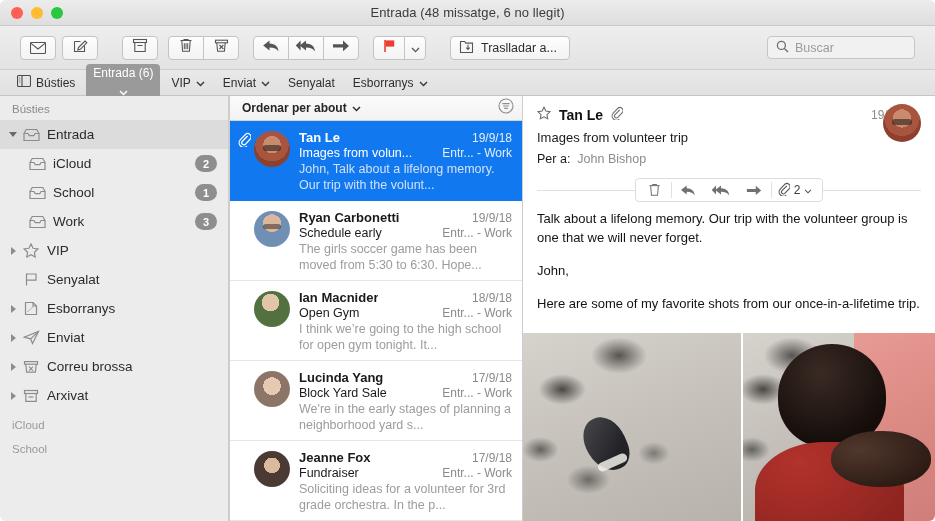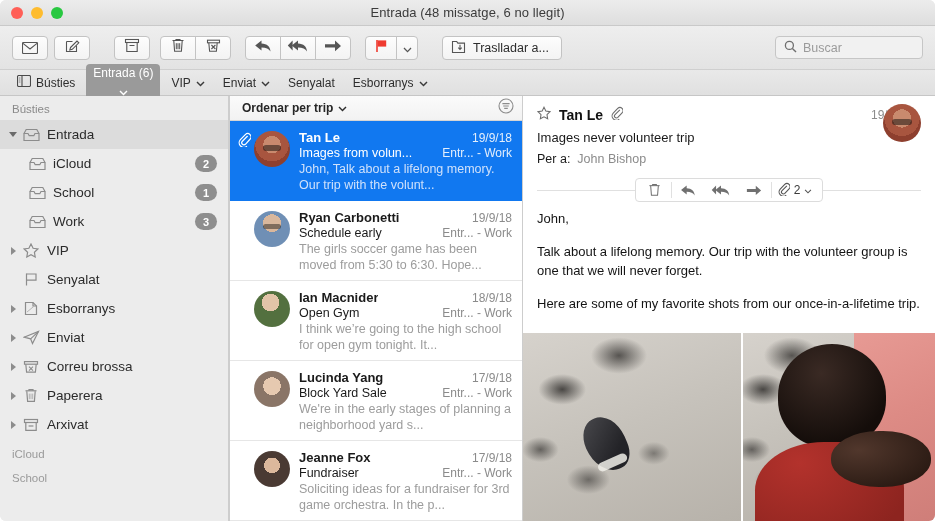--- a/index.html
+++ b/index.html
@@ -36,21 +36,21 @@
     position: absolute; left: 0; right: 0; text-align: center;
     font-size: 13px; color: #3b3b3b; letter-spacing: .1px;
   }
 
   
   .toolbar {
     height: 44px; flex: 0 0 44px;
     background: linear-gradient(#eeeeee, #e3e3e3);
     border-bottom: 1px solid #cfcfcf;
     display: flex; align-items: center;
-    padding: 0 12px;
+    padding: 0 20px;
   }
   .tb-btn {
     height: 24px; min-width: 36px;
     background: linear-gradient(#fdfdfd, #f3f3f3);
     border: 1px solid #c3c3c3;
     border-radius: 4px;
     display: flex; align-items: center; justify-content: center;
     box-shadow: 0 1px 0 rgba(255,255,255,.6) inset;
   }
   .tb-btn + .tb-btn { margin-left: 6px; }
@@ -582,34 +582,20 @@
         <span class="sb-ico">
           <svg width="16" height="15" viewBox="0 0 16 15">
               <rect x="1.5" y="2.6" width="13" height="2.6" fill="none" stroke="#8c8c8c" stroke-width="1.2"></rect>
               <path d="M2.8 5.2 l.8 8 h8.8 l.8 -8" fill="none" stroke="#8c8c8c" stroke-width="1.2"></path>
               <path d="M6 7.6 l4 4 M10 7.6 l-4 4" stroke="#8c8c8c" stroke-width="1.1"></path>
             </svg>
         </span>
         <span class="sb-label">Correu brossa</span>
       </div>
 
-      <div class="sb-row">
-        <span class="sb-disc">
-            <i class="tri right"></i>
-          </span>
-        <span class="sb-ico">
-          <svg width="14" height="15" viewBox="0 0 14 15">
-              <path d="M1.5 2.8 h11" stroke="#8c8c8c" stroke-width="1.2"></path>
-              <path d="M5 2.8 v-1.2 h4 v1.2" fill="none" stroke="#8c8c8c" stroke-width="1.2"></path>
-              <path d="M2.8 3.2 l.8 10.2 h6.8 l.8-10.2" fill="none" stroke="#8c8c8c" stroke-width="1.2"></path>
-              <path d="M5.3 5.6 v5.6 M7 5.6 v5.6 M8.7 5.6 v5.6" stroke="#b2b2b2" stroke-width="1"></path>
-            </svg>
-        </span>
-        <span class="sb-label">Paperera</span>
-      </div>
 
       <div class="sb-row">
         <span class="sb-disc">
             <i class="tri right"></i>
           </span>
         <span class="sb-ico">
           <svg width="16" height="15" viewBox="0 0 16 15">
               <rect x="1.5" y="2.5" width="13" height="3" fill="none" stroke="#8c8c8c" stroke-width="1.2"></rect>
               <path d="M2.8 5.5 v7.8 h10.4 v-7.8" fill="none" stroke="#8c8c8c" stroke-width="1.2"></path>
               <path d="M5.6 9 h4.8" stroke="#8c8c8c" stroke-width="1.2"></path>
@@ -620,21 +606,21 @@
 
       <div class="sb-section">iCloud</div>
       <div class="sb-section">School</div>
 
       <div class="sb-scroll-edge"></div>
     </div>
 
     <div class="msglist">
       <div class="ml-header">
         <div class="ml-sort">
-          <span>Ordenar per trip</span>
+          <span>Ordenar per about</span>
           <span>
             <svg width="9" height="6" viewBox="0 0 9 6">
                 <path d="M1 1 L4.5 4.6 L8 1" fill="none" stroke="#2e2e2e" stroke-width="1.4"></path>
               </svg>
           </span>
         </div>
         <div>
           <span>
             <svg width="16" height="16" viewBox="0 0 16 16">
                 <circle cx="8" cy="8" r="7" fill="none" stroke="#8c8c8c" stroke-width="1.1"></circle>
@@ -729,21 +715,21 @@
             </div>
           <div class="mr-body">
             <div class="mr-line1">
               <span class="mr-from">Jeanne Fox</span>
               <span class="mr-date">17/9/18</span>
             </div>
             <div class="mr-line2">
               <span class="mr-subj">Fundraiser</span>
               <span class="mr-mbox">Entr... - Work</span>
             </div>
-            <div class="mr-prev">Soliciting ideas for a fundraiser for 3rd game orchestra. In the p...</div>
+            <div class="mr-prev">Soliciting ideas for a volunteer for 3rd grade orchestra. In the p...</div>
           </div>
         </div>
 
       </div>
     </div>
 
     <div class="reader">
       <div class="rd-head">
         <div class="rd-l1">
           <span>
@@ -755,21 +741,21 @@
           <span>
             <svg width="12" height="14" viewBox="0 0 13 15">
                 <path d="M9.6 4 L4.4 9.3 a2.1 2.1 0 0 0 3 3 L12 7.3 a3.3 3.3 0 0 0 -4.7 -4.7 L2.4 7.6 a4.6 4.6 0 0 0 6.5 6.5" fill="none" stroke="#6d6d6d" stroke-width="1.2"></path>
               </svg>
           </span>
           <span class="rd-date">19/9/18</span>
         </div>
         <div class="rd-av">
             <i class="av-face av-tan"></i>
           </div>
-        <div class="rd-subj">Images never volunteer trip</div>
+        <div class="rd-subj">Images from volunteer trip</div>
         <div class="rd-to">
           <span>Per a:</span>
           <span class="val">John Bishop</span>
         </div>
 
         <div class="rd-divider">
           <div class="rd-actions">
             <div class="rd-act">
               <svg width="13" height="14" viewBox="0 0 14 15">
                   <path d="M1.5 2.8 h11" stroke="#707070" stroke-width="1.1"></path>
@@ -806,22 +792,22 @@
                 <svg width="8" height="5" viewBox="0 0 9 6">
                     <path d="M1 1 L4.5 4.6 L8 1" fill="none" stroke="#555" stroke-width="1.3"></path>
                   </svg>
               </span>
             </div>
           </div>
         </div>
       </div>
 
       <div class="rd-body">
+        <p>Talk about a lifelong memory. Our trip with the volunteer group is one that we will never forget.</p>
         <p>John,</p>
-        <p>Talk about a lifelong memory. Our trip with the volunteer group is one that we will never forget.</p>
         <p>Here are some of my favorite shots from our once-in-a-lifetime trip.</p>
       </div>
 
       <div class="rd-atts">
         <div class="att one">
           <i class="ph-pavement"></i>
           <i class="ph-shoe"></i>
         </div>
         <div class="att two">
           <i class="ph-pavement" style="right:42%"></i>

